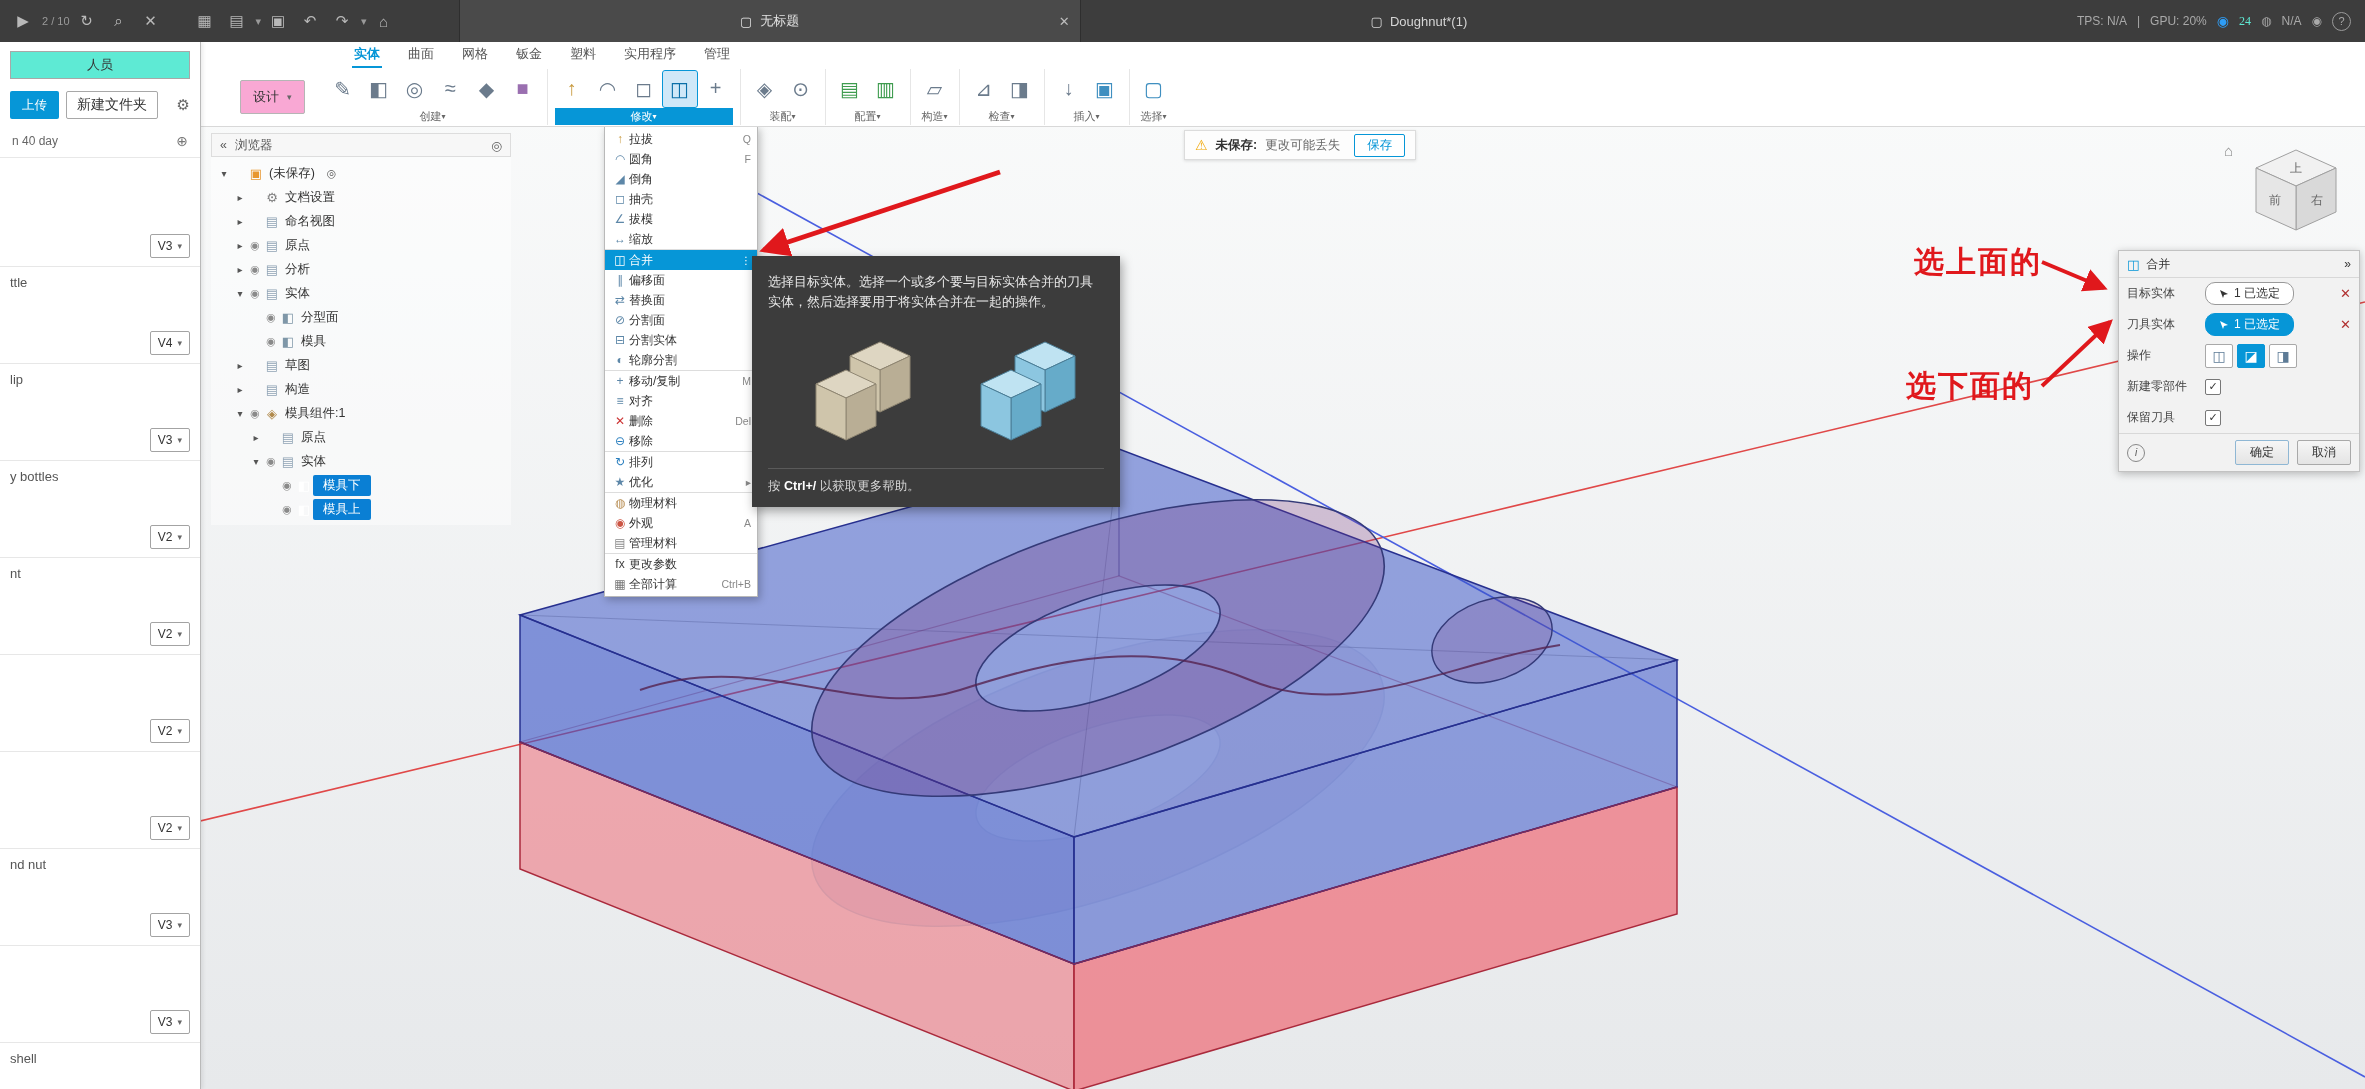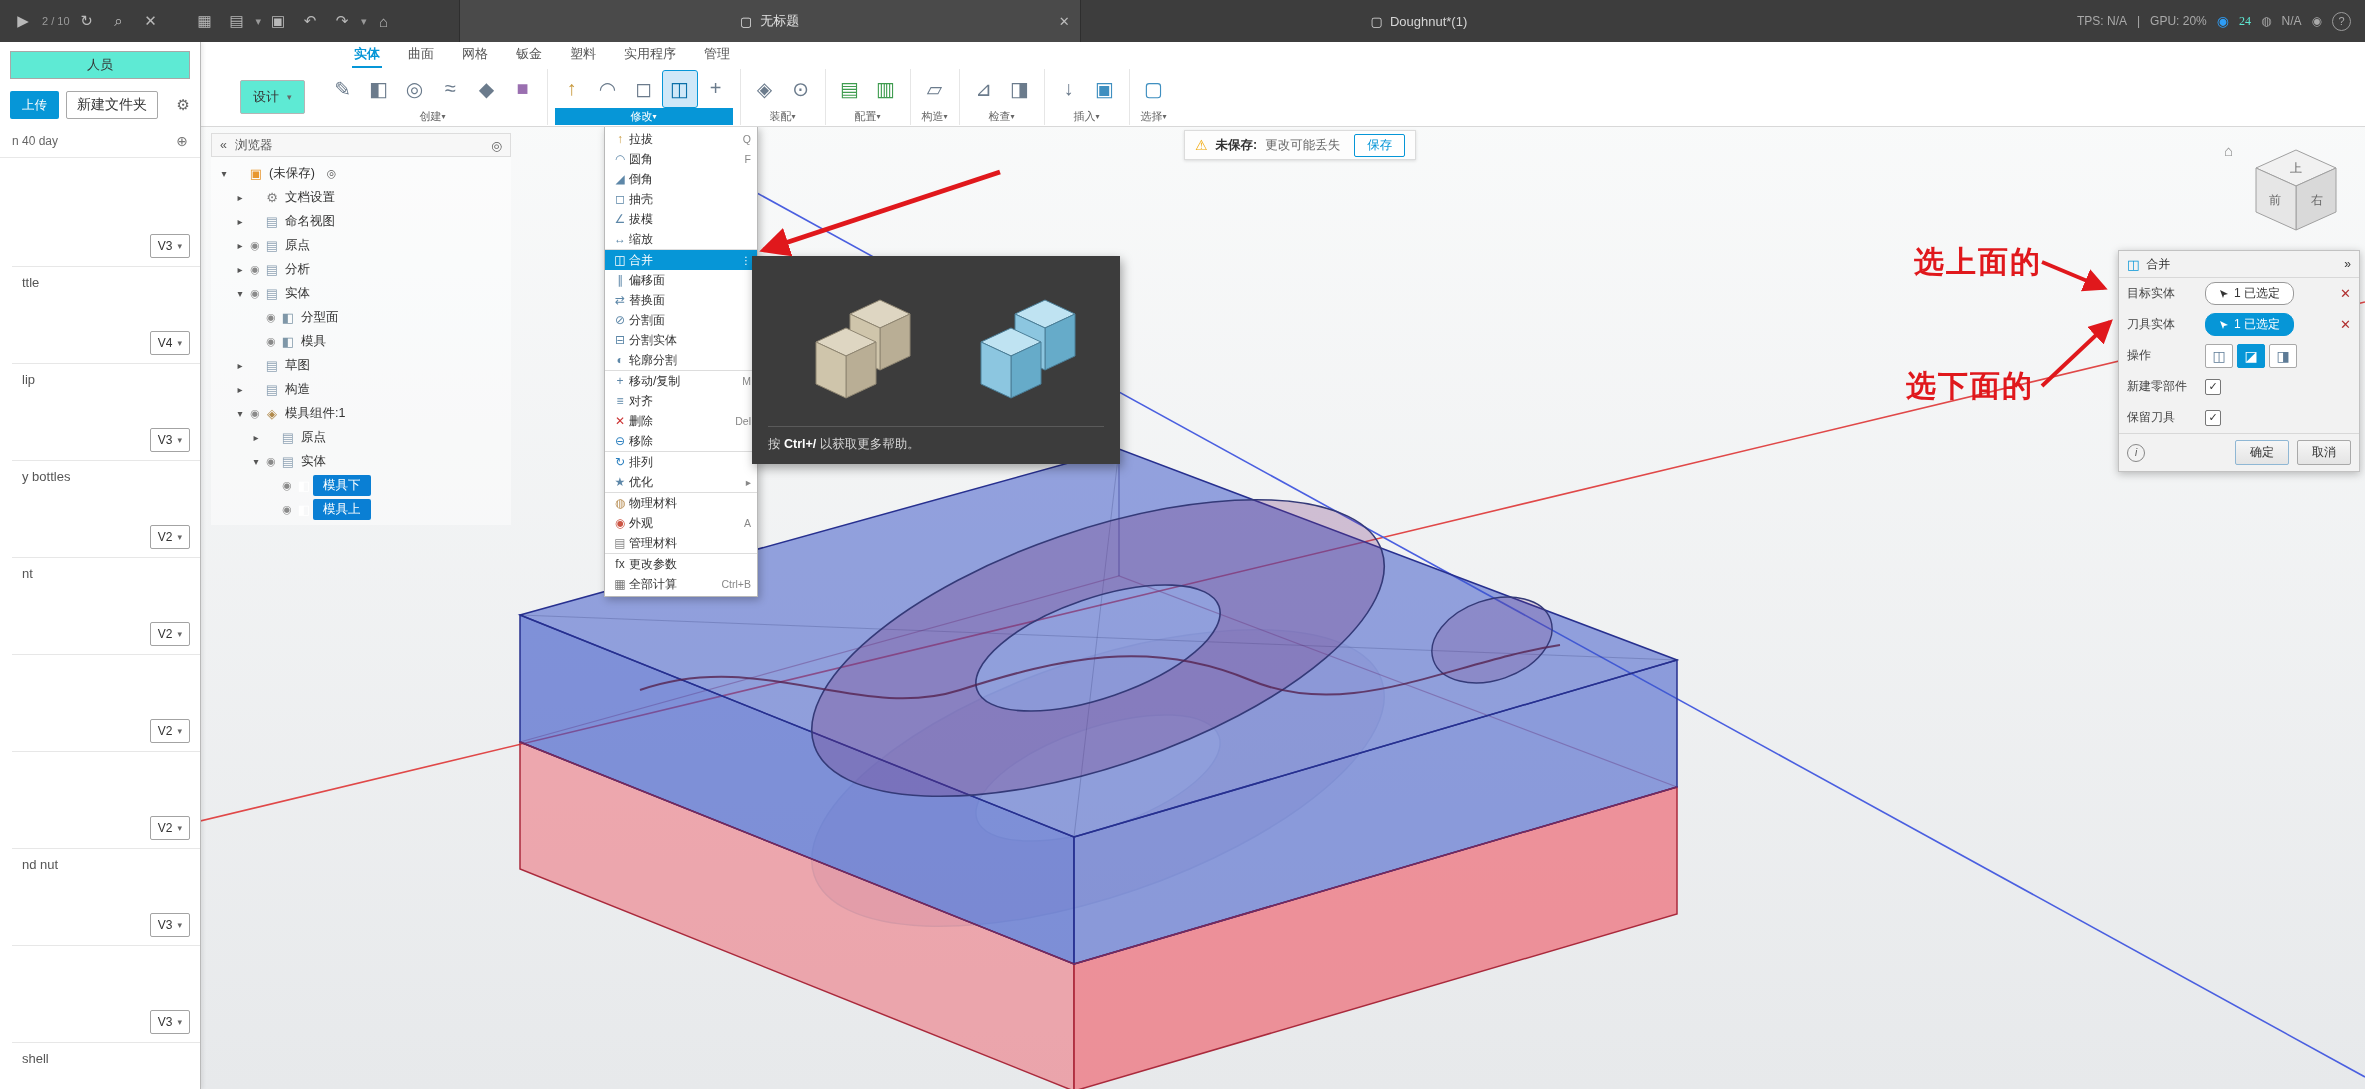--- a/index.html
+++ b/index.html
@@ -30,42 +30,42 @@
 
   
   #toolbar{position:absolute;left:200px;top:42px;width:2165px;height:84px;background:#ffffff;
            border-bottom:1px solid #d8d8d8;z-index:40;}
   #tabsrow{position:absolute;left:152px;top:0;height:26px;display:flex;gap:24px;align-items:flex-end;
            font-size:13px;color:#555;}
   .ttab{padding:3px 2px;border-bottom:2px solid transparent;}
   .ttab.on{color:#0696d7;border-bottom:2px solid #0696d7;font-weight:bold;}
   #iconsrow{position:absolute;left:40px;top:27px;height:56px;display:flex;align-items:stretch;}
   #design-btn{align-self:center;border:1px solid #b5b5b5;border-radius:2px;padding:7px 12px;
-              font-size:13px;color:#333;display:flex;gap:8px;align-items:center;margin-right:14px;background:#5eead4;}
+              font-size:13px;color:#333;display:flex;gap:8px;align-items:center;margin-right:14px;background:#f9a8d4;}
   .tgroup{display:flex;flex-direction:column;border-right:1px solid #e6e6e6;padding:0 7px;}
   .tics{display:flex;gap:2px;flex:1;align-items:center;}
   .ticon{width:34px;height:36px;display:flex;align-items:center;justify-content:center;border-radius:2px;}
   .ticon .tg{font-size:20px;color:#6b7b8c;}
   .ticon.tsel{background:#cfe8f8;outline:1px solid #0696d7;}
   .glabel{height:17px;font-size:11px;color:#666;display:flex;align-items:center;justify-content:center;}
   .tgroup.active .glabel{background:#0696d7;color:#fff;}
 
   
   #left-panel{position:absolute;left:0;top:42px;width:200px;bottom:0;background:#ffffff;z-index:45;
               border-right:1px solid #b9b9b9;box-shadow:2px 0 4px rgba(0,0,0,.08);font-size:12px;}
   #panel-tab{margin:9px 10px 6px 10px;border:1px solid #a8a8a8;height:26px;display:flex;align-items:center;
              justify-content:center;font-size:13px;color:#333;background:#5eead4;}
   #panel-btns{display:flex;align-items:center;gap:7px;padding:6px 10px;}
   #upload-btn{background:#0696d7;color:#fff;border:none;border-radius:2px;height:28px;padding:0 12px;font-size:12.5px;}
   #newfolder-btn{background:#fff;color:#333;border:1px solid #a8a8a8;border-radius:2px;height:28px;padding:0 10px;font-size:14px;}
   #panel-gear{margin-left:auto;color:#666;font-size:15px;}
   #panel-filter{display:flex;align-items:center;padding:8px 12px;color:#666;border-bottom:1px solid #e8e8e8;}
   #panel-filter .gl{margin-left:auto;color:#777;font-size:14px;}
   #cards{position:absolute;left:0;right:0;top:128px;bottom:0;overflow:hidden;}
-  .card{height:80px;border-bottom:1px solid #e7e7e7;position:relative;padding:8px 10px;margin-left:12px;}
+  .card{height:80px;border-bottom:1px solid #e7e7e7;position:relative;padding:8px 10px;}
   .cname{color:#555;font-size:13px;white-space:nowrap;}
   .cver{position:absolute;right:10px;bottom:8px;border:1px solid #a3a3a3;border-radius:2px;background:#fff;
         height:22px;display:flex;align-items:center;gap:5px;padding:0 7px;font-size:12px;color:#333;}
   .cver .cw{font-size:9px;color:#666;}
 
   
   #browser{position:absolute;left:211px;top:133px;width:300px;z-index:15;font-size:12.5px;}
   #browser-header{height:22px;display:flex;align-items:center;gap:8px;padding:0 8px;color:#555;
                   background:rgba(246,246,246,.92);border:1px solid #ddd;}
   #browser-header .sp{flex:1;}
@@ -716,20 +716,21 @@
       <span class="ms"></span>
     </div>
     <div class="mrow">
       <span class="mi" style="color: rgb(119, 119, 119);">▦</span>
       <span class="ml">全部计算</span>
       <span class="ms">Ctrl+B</span>
     </div>
   </div>
 
 <div id="tooltip">
+  <p>选择目标实体。选择一个或多个要与目标实体合并的刀具实体，然后选择要用于将实体合并在一起的操作。</p>
   <div id="tt-fig">
     <svg width="135" height="130" viewBox="0 0 135 130">
       <g stroke="#8f8672" stroke-width="1">
         <polygon points="64,32 94,18 124,32 94,46" fill="#ded6c2"></polygon>
         <polygon points="124,32 124,74 94,88 94,46" fill="#b9ae95"></polygon>
         <polygon points="64,32 94,46 94,88 64,74" fill="#cfc5ab"></polygon>
         <polygon points="30,60 60,46 90,60 60,74" fill="#ded6c2"></polygon>
         <polygon points="90,60 90,102 60,116 60,74" fill="#b9ae95"></polygon>
         <polygon points="30,60 60,74 60,116 30,102" fill="#cfc5ab"></polygon>
       </g>

